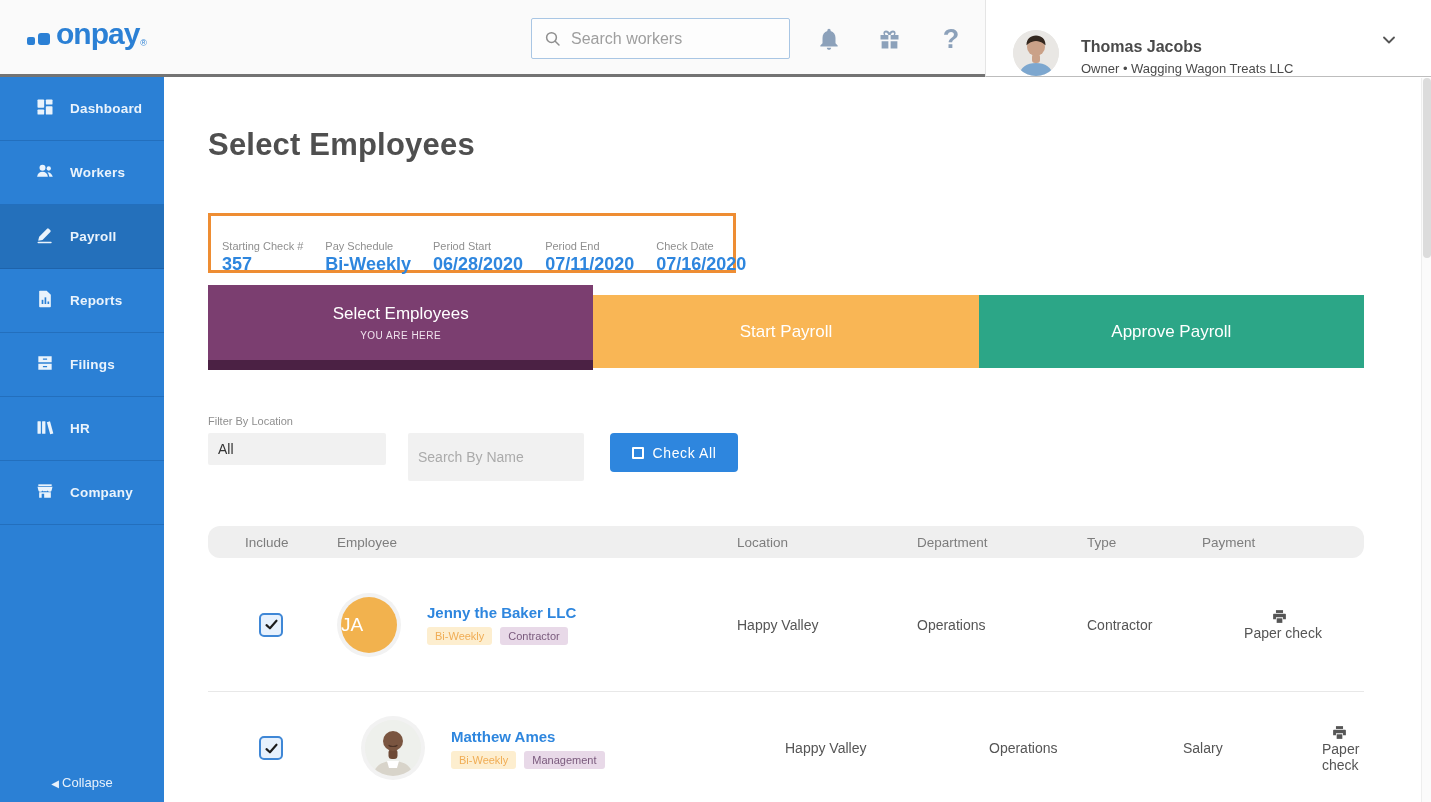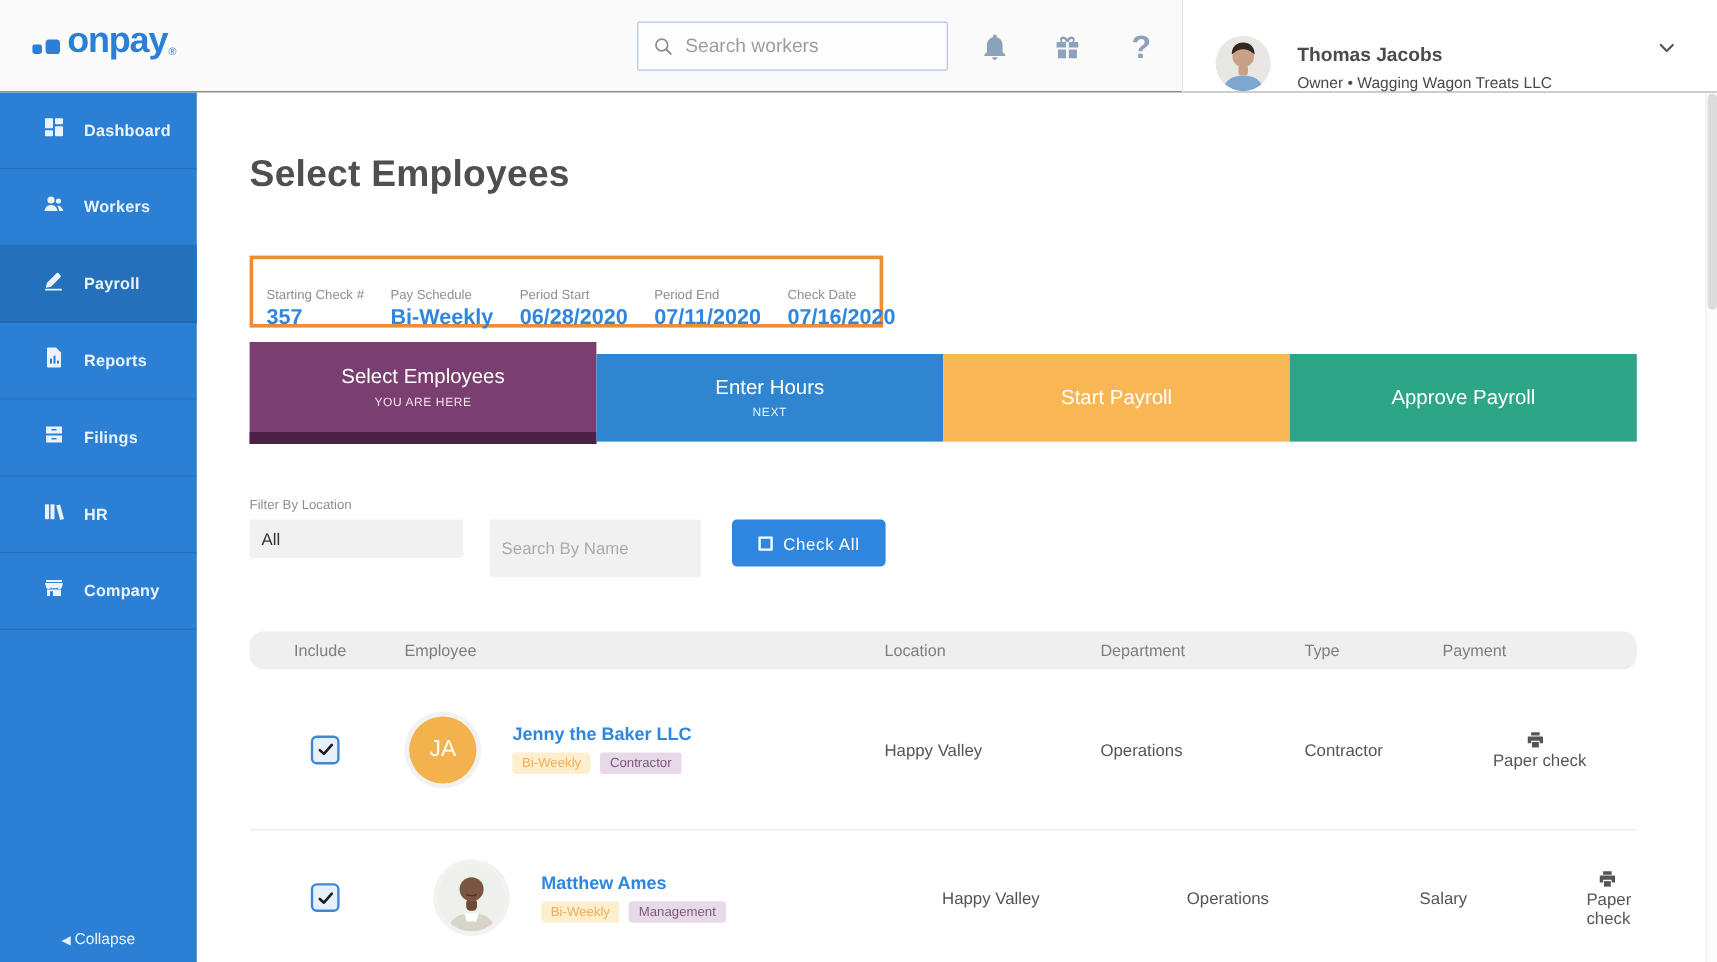--- a/index.html
+++ b/index.html
@@ -1,20 +1,20 @@
 <!DOCTYPE html>
 <html><head>
 <meta charset="utf-8">
 <style>
   * { box-sizing: border-box; margin: 0; padding: 0; }
   html,body { width:1431px; height:802px; overflow:hidden; }
   body { font-family:"Liberation Sans", sans-serif; background:#ffffff; position:relative; }
 
   
-  .header { position:absolute; top:0; left:0; width:1431px; height:77px; background:#fafafa; border-bottom:1px solid #737373; z-index:30; }
+  .header { position:absolute; top:0; left:0; width:1431px; height:77px; background:#fafafa; border-bottom:3px solid #737373; z-index:30; }
   .logo { position:absolute; left:27px; top:18px; display:flex; align-items:flex-end; cursor:pointer; }
   .logo-mark { position:relative; width:26px; height:30px; margin-right:3px; }
   .logo-mark .sq1 { position:absolute; left:0; bottom:3px; width:8px; height:8px; background:#2b80d5; border-radius:2px; }
   .logo-mark .sq2 { position:absolute; left:11px; bottom:3px; width:12px; height:12px; background:#2b80d5; border-radius:3px; }
   .logo-text { color:#2b80d5; font-size:30px; font-weight:bold; letter-spacing:-1px; line-height:0.95; }
   .logo-reg { color:#2b80d5; font-size:9px; margin-left:1px; }
   .hsearch { position:absolute; left:531px; top:18px; width:259px; height:41px; background:#fdfdfd; border:1px solid #a9c6e4; border-radius:2px; display:flex; align-items:center; padding:0 12px; }
   .hsearch input { border:none; outline:none; background:transparent; font-size:16px; color:#555; width:200px; font-family:"Liberation Sans",sans-serif; }
   .hsearch input::placeholder { color:#9e9e9e; }
   .hicon { position:absolute; top:24px; width:30px; height:30px; display:flex; align-items:center; justify-content:center; cursor:pointer; }
@@ -65,21 +65,21 @@
 
   .tablewrap { margin-top:45px; width:1156px; }
   .thead { height:32px; background:#efefef; border-radius:12px; display:grid; grid-template-columns:110px 400px 180px 170px 115px auto; align-items:center; color:#7d7d7d; font-size:13.5px; }
   .thead .th { padding-left:19px; }
   .thead .th:first-child { padding-left:37px; }
   .trow { display:grid; grid-template-columns:110px 400px 180px 170px 115px auto; align-items:center; height:134px; border-bottom:1px solid #e8e8e8; font-size:14px; color:#555; }
   .trow .td { padding-left:19px; }
   .cell-include { padding-left:51px !important; }
   .checkbox { width:24px; height:24px; border:2px solid #3f87d6; border-radius:5px; background:#e7f1fd; display:flex; align-items:center; justify-content:center; cursor:pointer; }
   .emp-cell { display:flex; align-items:center; padding-left:23px !important; }
-  .avatar { width:56px; height:56px; border-radius:50%; flex:0 0 auto; display:flex; align-items:center; justify-content:center; box-shadow:0 0 0 4px #f2f2f2; overflow:hidden; }
+  .avatar { width:56px; height:56px; border-radius:50%; flex:0 0 auto; display:flex; align-items:center; box-shadow:0 0 0 4px #f2f2f2; overflow:hidden; }
   .avatar.initials { color:#ffffff; font-size:19px; }
   .emp-meta { margin-left:30px; }
   .emp-name { font-size:15px; font-weight:bold; color:#2e86de; cursor:pointer; margin-bottom:6px; }
   .badges { display:flex; }
   .badge { font-size:11px; border-radius:3px; padding:3px 8px; margin-right:8px; }
   .badge-schedule { background:#fdeecf; color:#f0ad55; }
   .badge-dept { background:#e8d9e8; color:#7a5a7d; }
   .pay-cell { display:flex; align-items:center;flex-direction:column; }
   .pay-cell svg { margin-right:7px; }
 
@@ -232,24 +232,20 @@
       <div class="lbl">Check Date</div>
       <div class="val">07/16/2020</div>
     </div>
   </div>
 
   <div class="steps">
     <div class="step active" style="background-color: rgb(123, 62, 112);">
       <span class="step-label">Select Employees</span>
       <span class="step-sub">YOU ARE HERE</span>
     </div>
-    <div class="step" style="background-color: rgb(46, 134, 209);">
-      <span class="step-label">Enter Hours</span>
-      <span class="step-sub">NEXT</span>
-    </div>
     <div class="step" style="background-color: rgb(249, 182, 85);">
       <span class="step-label">Start Payroll</span>
 
     </div>
     <div class="step" style="background-color: rgb(44, 166, 135);">
       <span class="step-label">Approve Payroll</span>
 
     </div>
   </div>
 

